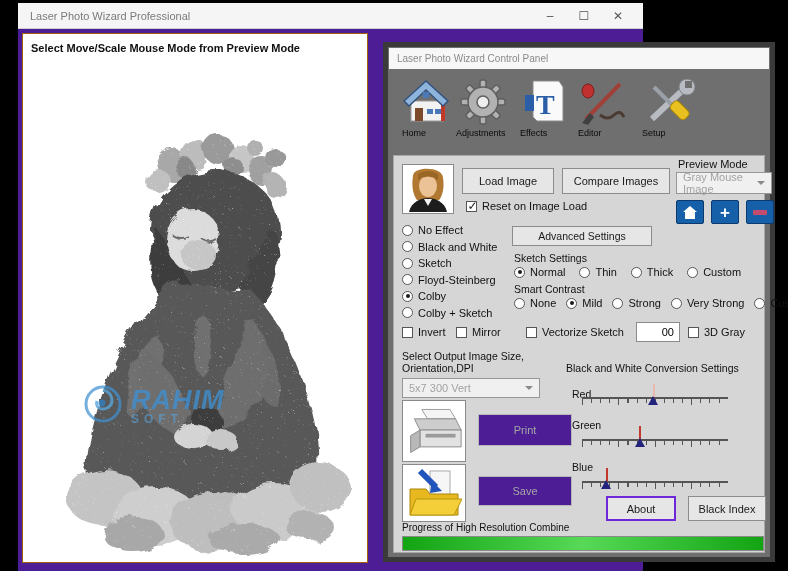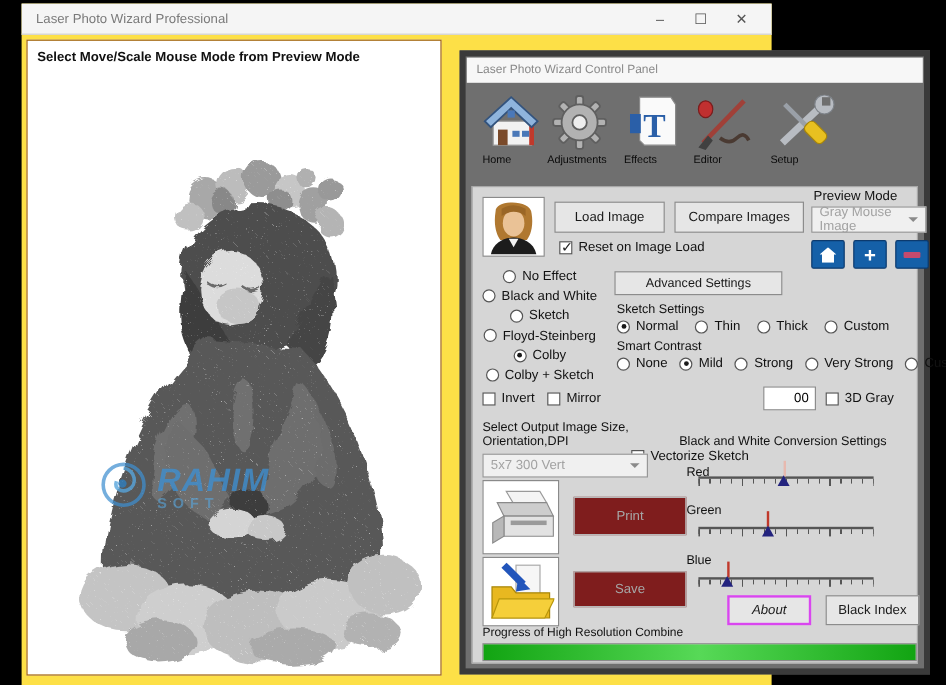--- a/index.html
+++ b/index.html
@@ -1,21 +1,21 @@
 <!DOCTYPE html>
 <html><head>
 <meta charset="utf-8">
 <style>
   * { margin:0; padding:0; box-sizing:border-box; }
   html,body { width:788px; height:571px; background:#000; overflow:hidden;
               font-family:"Liberation Sans", sans-serif; }
   .abs { position:absolute; }
 
   
-  .main-window { position:absolute; left:18px; top:3px; width:625px; height:568px; background:#fde047; }
+  .main-window { position:absolute; left:18px; top:3px; width:625px; height:568px; background:#4c1d95; }
   .mw-titlebar { position:relative; height:26px; background:#f5f5f5; border-bottom:1px solid #d0d0d0; }
   .mw-title { font-size:11px; color:#7a7a7a; line-height:26px; padding-left:12px; }
   .mw-controls { position:absolute; right:8px; top:0; height:26px; display:flex; }
   .mw-controls span { width:34px; text-align:center; line-height:26px; color:#555; font-size:12px; cursor:default; }
 
   .preview-panel { position:absolute; left:4px; top:30px; width:346px; height:530px;
                    background:#ffffff; border:1px solid #a16207; overflow:hidden; }
   .preview-message { font-size:11px; font-weight:bold; color:#101010; margin:8px 0 0 8px; }
   .girl-svg { position:absolute; left:0; top:82px; }
 
@@ -34,29 +34,29 @@
   .tb-item .tb-icon { display:block; height:46px; }
   .tb-label { font-size:9px; color:#0a0a0a; display:block; margin-top:3px; text-align:left; padding-left:4px; }
 
   .cp-inner { position:absolute; left:5px; right:5px; top:108px; bottom:4px;
               background:#d6d6d6; border:1px solid #a8a8a8; }
 
   
   .btn { position:absolute; background:#e6e6e6; border:1px solid #8c8c8c; font-size:11px; color:#1a1a1a;
          text-align:center; cursor:pointer; font-family:"Liberation Sans",sans-serif;
          display:flex; align-items:center; justify-content:center; }
-  .btn.disabled { background:#7f1d1d; border-color:#b8b8b8; color:#a6a6a6; cursor:default;text-align:center; }
-  .btn.focused { border:2px solid #d946ef;font-style:italic; }
+  .btn.disabled { background:#4c1d95; border-color:#b8b8b8; color:#a6a6a6; cursor:default;text-align:center; }
+  .btn.focused { border:2px solid #6d28d9; }
   .dropdown { position:absolute; background:#f0f0f0; border:1px solid #979797; font-size:11px; color:#a2a2a2;
               display:flex; align-items:center; padding:0 18px 0 6px; cursor:pointer; }
   .dropdown::after { content:""; position:absolute; right:6px; top:50%; margin-top:-2px;
                      border:4px solid transparent; border-top-color:#8a8a8a; }
   .lbl { position:absolute; font-size:10.5px; color:#111; }
 
-  .radio-row { display:flex; align-items:center; gap:5px; cursor:pointer;justify-content:center; }
+  .radio-row { display:flex; align-items:center; gap:5px; cursor:pointer; }
   .radio { width:11px; height:11px; border:1px solid #555; border-radius:50%; background:#fff; position:relative; flex:0 0 auto; }
   .radio.selected::after { content:""; position:absolute; left:2.5px; top:2.5px; width:4px; height:4px;
                            border-radius:50%; background:#1a1a1a; }
   .rlabel { font-size:11px; color:#111; white-space:nowrap; }
 
   .check-row { display:flex; align-items:center; gap:5px; cursor:pointer; position:absolute; }
   .checkbox { width:11px; height:11px; border:1px solid #555; background:#fff; position:relative; flex:0 0 auto; }
   .checkbox.checked::after { content:"\2713"; position:absolute; left:0.5px; top:-3px; font-size:12px; color:#222; }
 
   .effect-list { position:absolute; left:8px; top:68px; display:flex; flex-direction:column; gap:4.5px; }
@@ -377,21 +377,21 @@
     </div>
 
     <label class="check-row" style="left:8px; top:170px;">
       <span class="checkbox"></span>
       <span class="rlabel">Invert</span>
     </label>
     <label class="check-row" style="left:62px; top:170px;">
       <span class="checkbox"></span>
       <span class="rlabel">Mirror</span>
     </label>
-    <label class="check-row" style="left:132px; top:170px;margin-top:48px;">
+    <label class="check-row" style="left:132px; top:170px;">
       <span class="checkbox"></span>
       <span class="rlabel">Vectorize Sketch</span>
     </label>
     <input class="num-input" style="left: 242px; top: 166px;" value="00">
     <label class="check-row" style="left:294px; top:170px;">
       <span class="checkbox"></span>
       <span class="rlabel">3D Gray</span>
     </label>
 
     <div class="lbl" style="left:8px; top:194px; width:150px; line-height:12px;">Select Output Image Size, Orientation,DPI</div>

